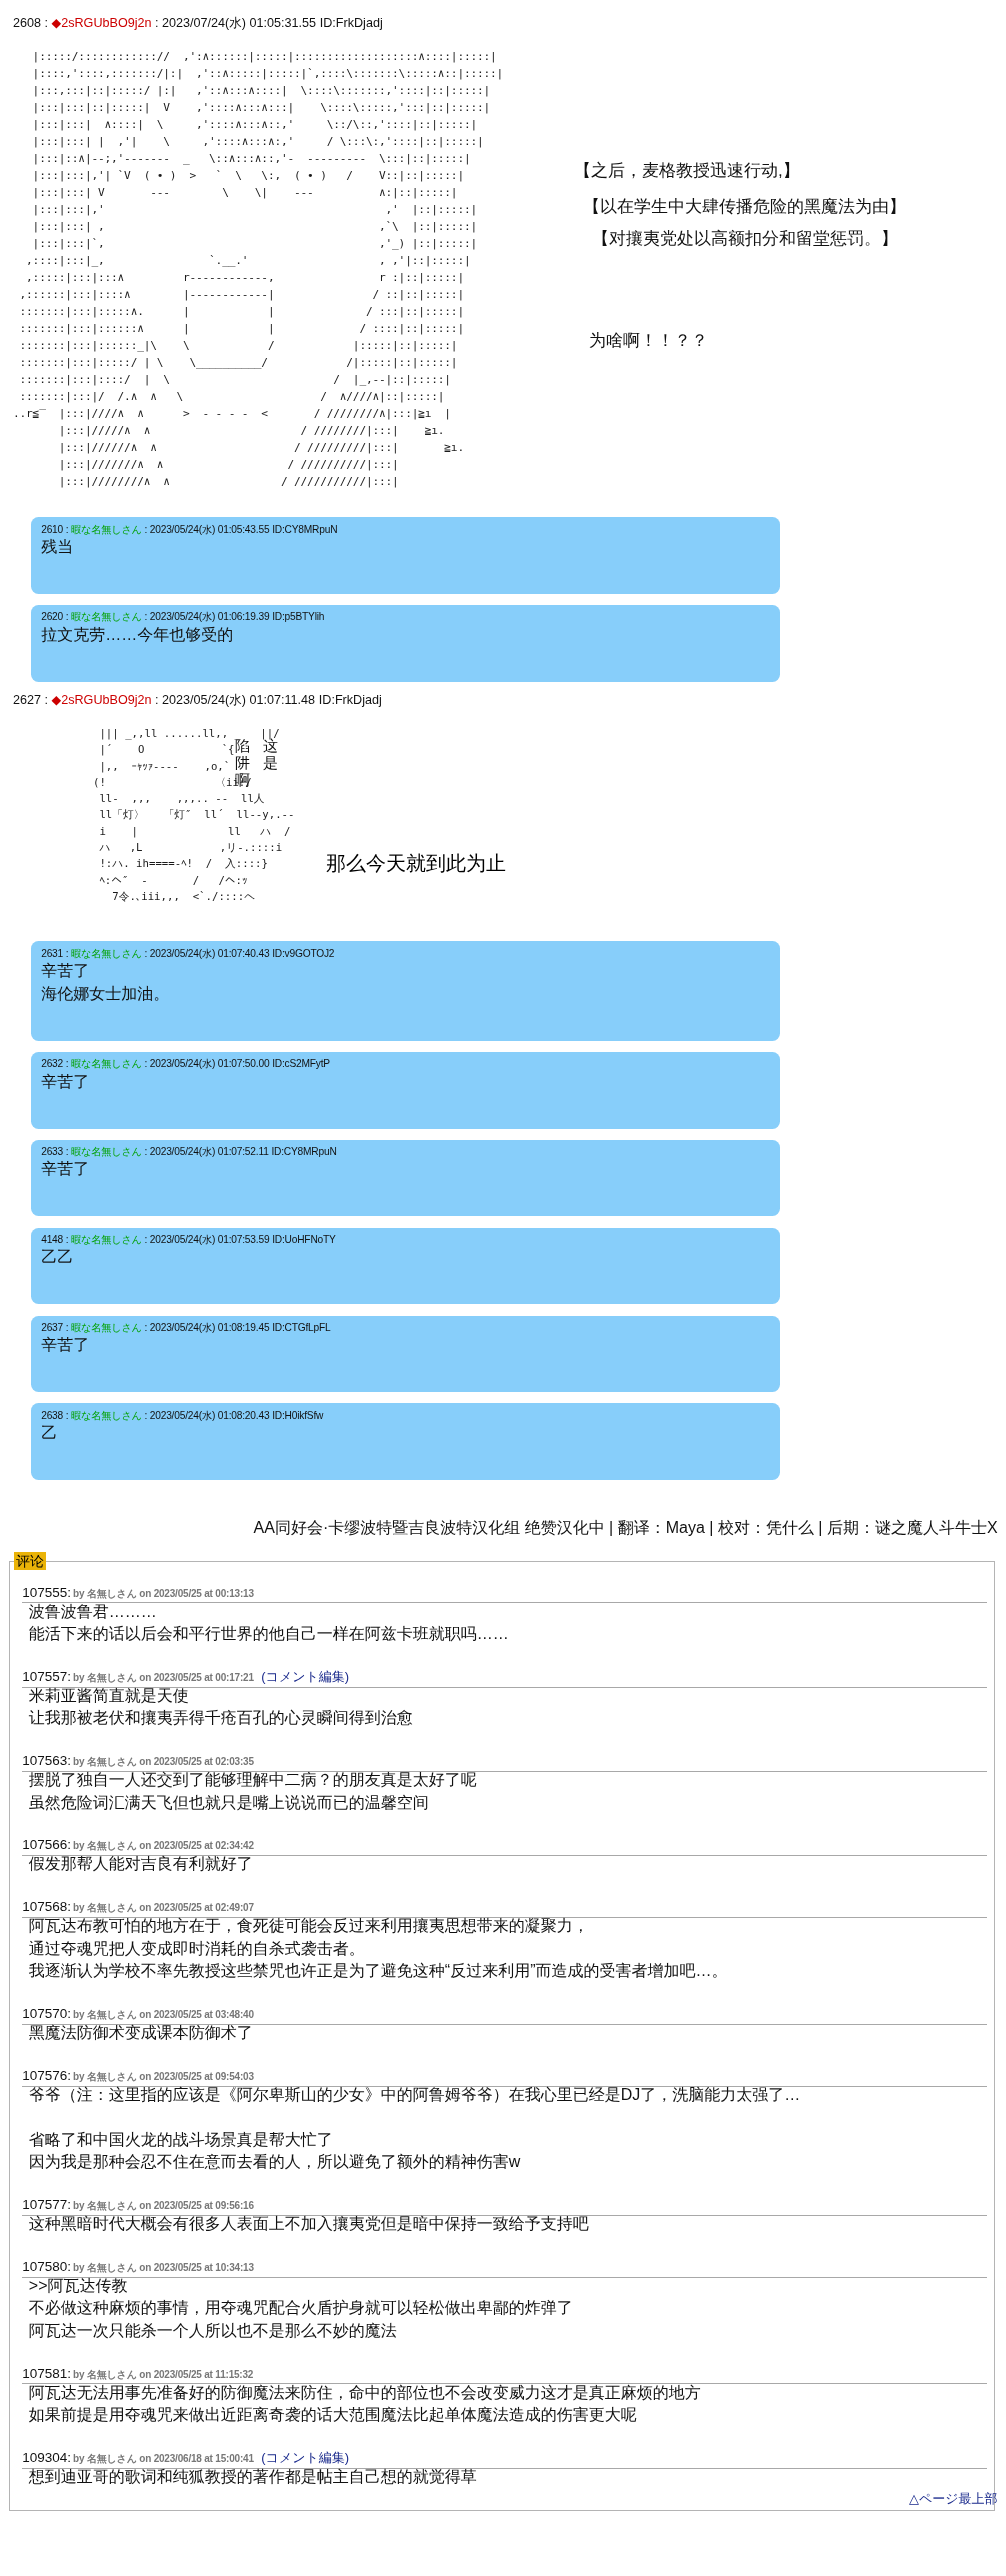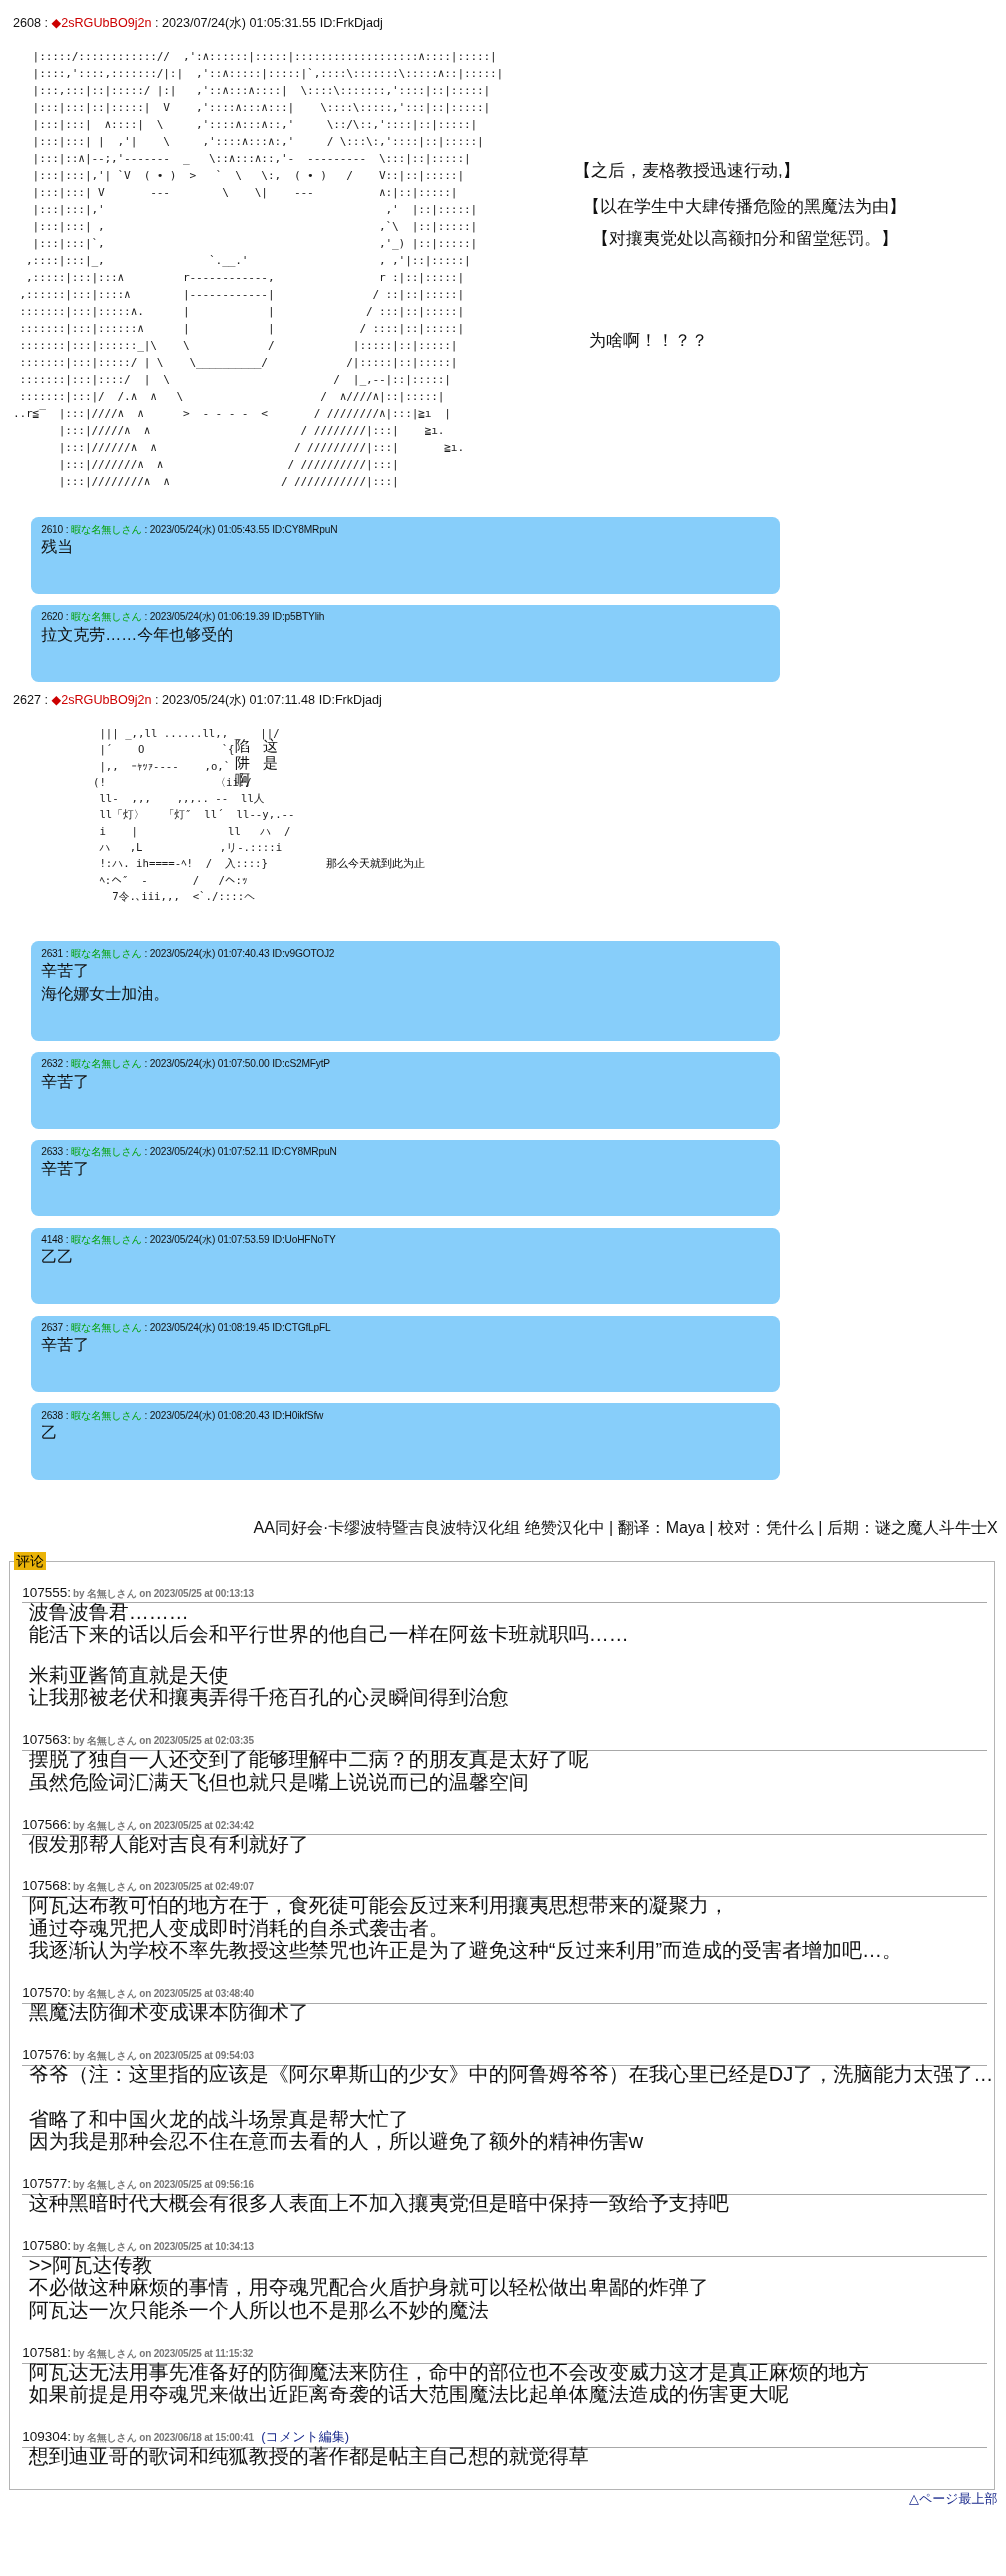--- a/index.html
+++ b/index.html
@@ -43,21 +43,21 @@
       font-size: 15px;
       line-height: 17px;
       width: 17px;
       text-align: center;
       color: #111;
     }
     .caption {
       position: absolute;
       left: 326px;
       top: 853px;
-      font-size: 11px;
+      font-size: 20px;
       line-height: 20.5px;
       white-space: nowrap;
     }
     .reply-group { position: absolute; left: 31px; width: 749px; }
     .reply {
       box-sizing: border-box;
       width: 749px;
       background: #87cefa;
       border-radius: 7.5px;
       padding: 6.5px 9.3px 36px 10.2px;
@@ -112,21 +112,21 @@
     }
     .c-num { font-size: 13.5px; color: #111; }
     .c-meta { font-size: 10px; color: #777; margin-left: 2px; letter-spacing: -0.2px; font-weight: bold; }
     .c-edit { font-size: 13px; color: #1a2a8c; margin-left: 7.5px; cursor: pointer; }
     .c-body {
       margin-top: -2.8px;
       padding-left: 6.5px;
       margin-bottom: 21.4px;
     }
     .c-body .line {
-      font-size: 20px;
+      font-size: 16px;
       line-height: 22.4px;
       min-height: 22.4px;
       white-space: nowrap;
       color: #111;
     }
     .back-to-top {
       position: absolute;
       right: 8.4px;
       top: 2490px;
       font-size: 13px;
@@ -280,20 +280,21 @@
 
     <div>
       <div class="c-head"><span class="c-num">107555:</span><span class="c-meta">by 名無しさん on 2023/05/25 at 00:13:13</span></div>
       <div class="c-body">
         <div class="line">波鲁波鲁君………</div>
         <div class="line">能活下来的话以后会和平行世界的他自己一样在阿兹卡班就职吗……</div>
       </div>
     </div>
 
     <div>
+      <div class="c-head"><span class="c-num">107557:</span><span class="c-meta">by 名無しさん on 2023/05/25 at 00:17:21</span><span class="c-edit">(コメント編集)</span></div>
       <div class="c-body">
         <div class="line">米莉亚酱简直就是天使</div>
         <div class="line">让我那被老伏和攘夷弄得千疮百孔的心灵瞬间得到治愈</div>
       </div>
     </div>
 
     <div>
       <div class="c-head"><span class="c-num">107563:</span><span class="c-meta">by 名無しさん on 2023/05/25 at 02:03:35</span></div>
       <div class="c-body">
         <div class="line">摆脱了独自一人还交到了能够理解中二病？的朋友真是太好了呢</div>

